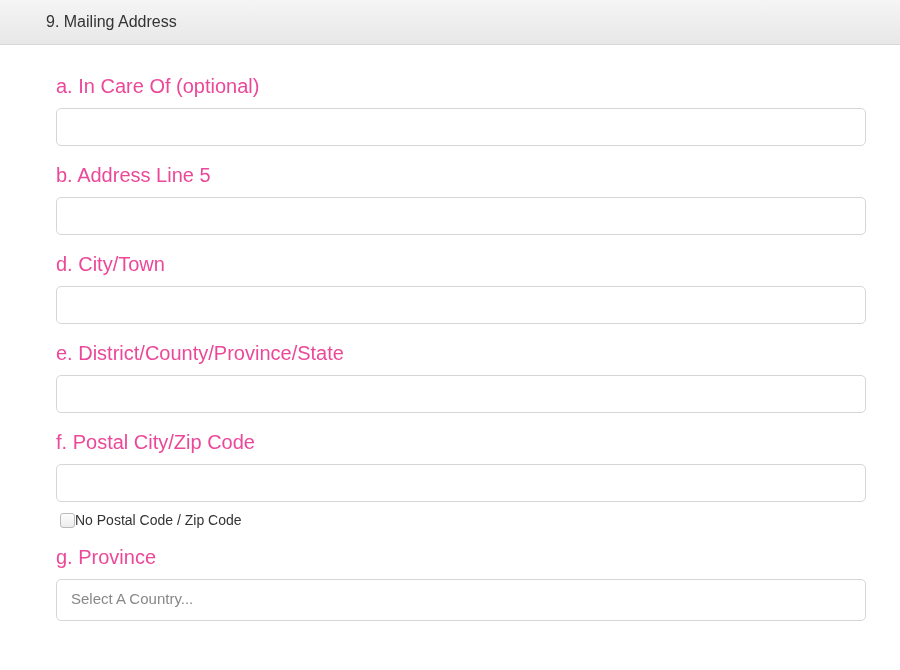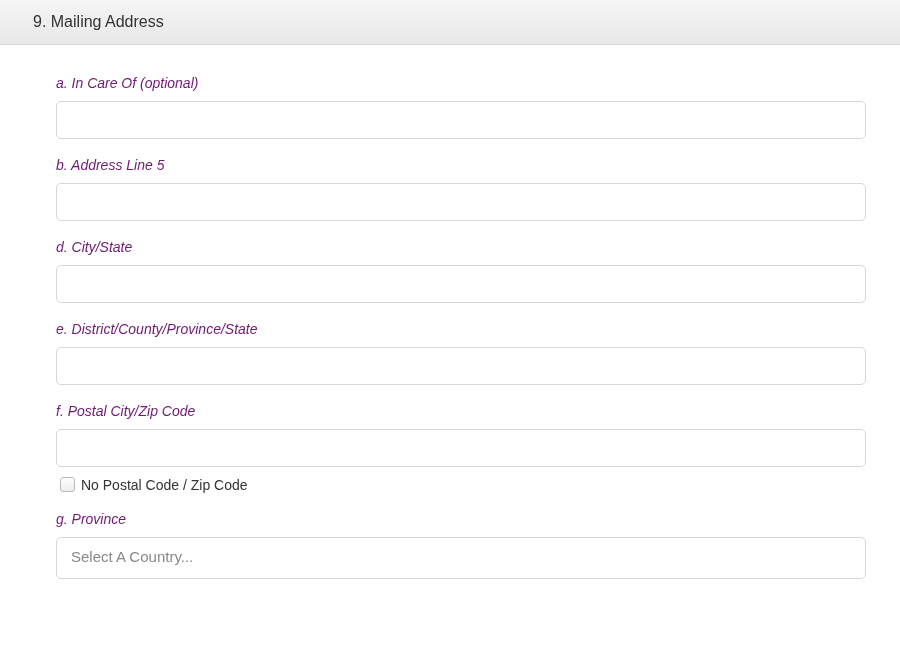--- a/index.html
+++ b/index.html
@@ -10,38 +10,37 @@
     body {
       font-family: "Helvetica Neue", Helvetica, Arial, sans-serif;
       background: #fff;
       width: 900px;
       height: 670px;
       overflow: hidden;
     }
     .section-header {
       background: linear-gradient(to bottom, #f5f5f5 0%, #eeeeee 50%, #e8e8e8 100%);
       border-bottom: 1px solid #d8d8d8;
-      padding: 13px 0 13px 33px;
+      padding: 13px 0 13px 46px;
       font-size: 16px;
       color: #333;
       font-weight: 400;
     }
     .form-body {
       padding: 30px 34px 0 56px;
     }
     .form-group {
       margin-bottom: 18px;
     }
     .form-label {
       display: block;
-      font-size: 14px;
-      color: #701a75;
+      font-size: 20px;
+      color: #ec4899;
       font-weight: 400;
       margin-bottom: 10px;
-      font-style: italic;
     }
     .form-input {
       width: 100%;
       height: 38px;
       padding: 8px 12px;
       font-size: 14px;
       color: #555;
       background: #fff;
       border: 1px solid #d6d6d6;
       border-radius: 5px;
@@ -59,21 +58,22 @@
       outline: none;
       appearance: none;
       -webkit-appearance: none;
       -moz-appearance: none;
       cursor: pointer;
     }
     .checkbox-row {
       margin-top: 10px;
       margin-left: 4px;
       display: flex;
-      gap: 6px;
+      align-items: center;
+      gap: 0;
     }
     .checkbox-box {
       width: 15px;
       height: 15px;
       border: 1px solid #bbb;
       border-radius: 3px;
       background: linear-gradient(to bottom, #fdfdfd, #ececec);
       cursor: pointer;
       flex-shrink: 0;
     }
@@ -97,21 +97,21 @@
     <input type="text" class="form-input" value="" style="">
   </div>
 
   <div class="form-group">
     <label class="form-label">b. Address Line 5</label>
     <input type="text" class="form-input" value="" style="">
   </div>
 
 
   <div class="form-group">
-    <label class="form-label">d. City/State</label>
+    <label class="form-label">d. City/Town</label>
     <input type="text" class="form-input" value="" style="">
   </div>
 
   <div class="form-group">
     <label class="form-label">e. District/County/Province/State</label>
     <input type="text" class="form-input" value="" style="">
   </div>
 
   <div class="form-group">
     <label class="form-label">f. Postal City/Zip Code</label>

